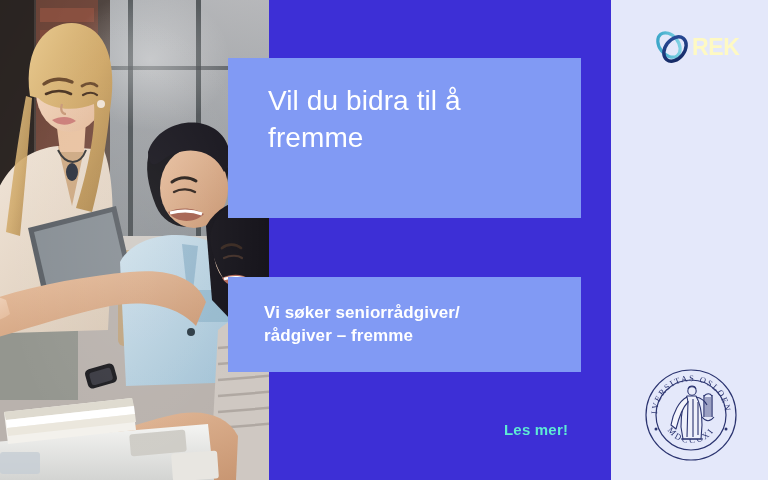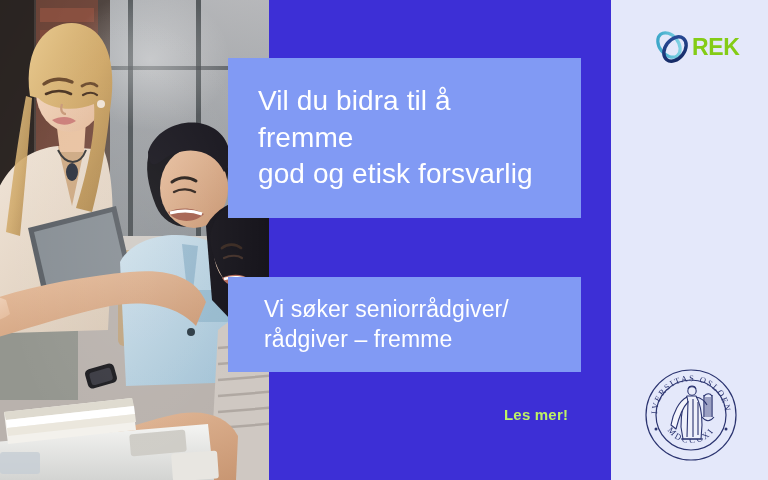--- a/index.html
+++ b/index.html
@@ -76,56 +76,56 @@
     width: 353px;
     height: 95px;
     padding: 0 36px;
   }
   .headline-text {
     color: #ffffff;
     font-size: 28px;
     line-height: 1.32;
     font-weight: 400;
     letter-spacing: 0.1px;
-    margin: 0;
+    margin: 10px;
   }
   .role-text {
     color: #ffffff;
-    font-size: 23px;
+    font-size: 17px;
     line-height: 1.3;
-    font-weight: 400;
+    font-weight: 700;
     letter-spacing: 0.1px;
     margin: 0;
   }
 
   
   .cta {
     position: absolute;
     left: 504px;
-    top: 406px;
-    color: #bef264;
+    top: 421px;
+    color: #5eead4;
     font-size: 15px;
     font-weight: 700;
     letter-spacing: 0.2px;
     white-space: nowrap;
   }
 
   
   .rek-logo {
     position: absolute;
     left: 650px;
     top: 24px;
     width: 92px;
     height: 46px;
     display: flex;
     align-items: center;
   }
   .rek-mark { width: 44px; height: 44px; flex: 0 0 auto; }
   .rek-word {
-    color: #84cc16;
+    color: #fef9c3;
     font-size: 23px;
     font-weight: 700;
     letter-spacing: -0.3px;
     margin-left: -2px;
   }
 
   
   .uio-seal {
     position: absolute;
     left: 643px;
@@ -301,21 +301,21 @@
     </svg>
   </div>
 
   <div class="purple-field"></div>
 
   <div class="light-panel"></div>
 
   <div class="card card-headline">
     <p class="headline-text">
       <span>Vil du bidra til å fremme</span><br>
-      <span>god og etisk forsvarlig</span><br>
+      <br>
     </p>
   </div>
 
   <div class="card card-role">
     <p class="role-text">
       <span>Vi søker seniorrådgiver/</span><br>
       <span>rådgiver – fremme</span>
     </p>
   </div>
 

